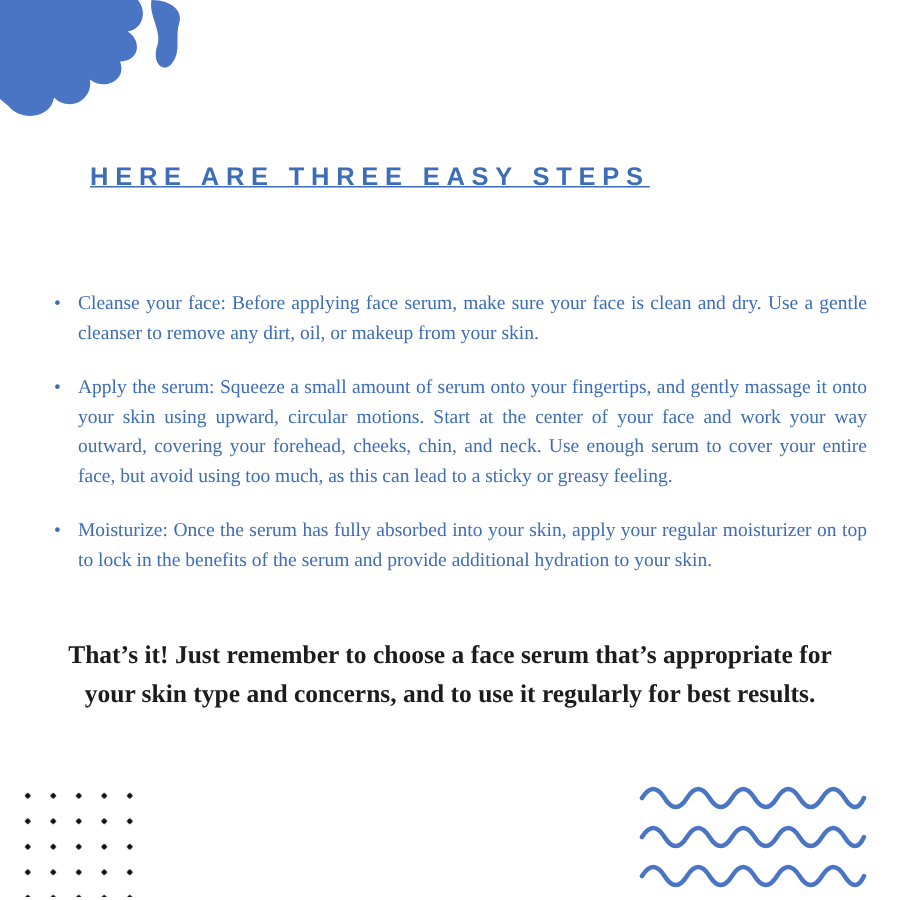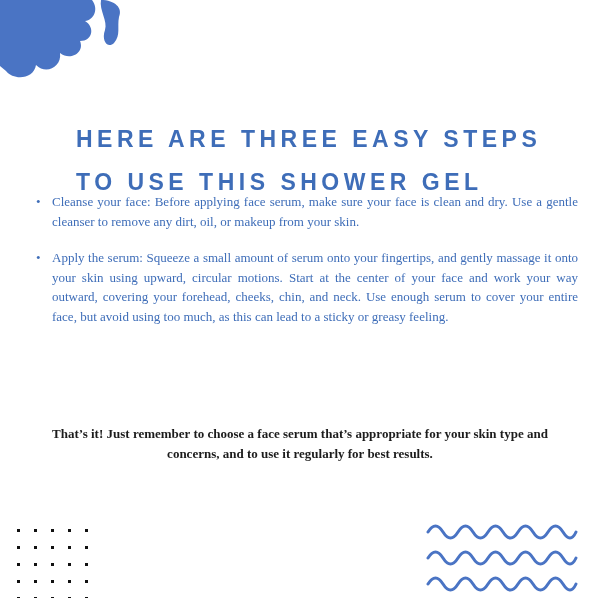--- a/index.html
+++ b/index.html
@@ -16,27 +16,28 @@
   .splash {
     position: absolute;
     top: 0;
     left: 0;
   }
 
   .heading {
     position: absolute;
     top: 102px;
     left: 60px;
-    margin: 16px;
+    margin: 0;
     font-family: "Liberation Sans", sans-serif;
     font-weight: 700;
-    font-size: 23px;
+    font-size: 17px;
     letter-spacing: 4.5px;
     line-height: 1.85;
     color: #3e6db8;
+    text-decoration: underline;
   }
 
   .steps {
     position: absolute;
     top: 188px;
     left: 30px;
     width: 544px;
     margin: 4px;
     padding: 0;
     list-style: none;
@@ -59,21 +60,21 @@
   }
 
   .footer-note {
     position: absolute;
     top: 424px;
     left: 28px;
     width: 544px;
     margin: 0;
     text-align: center;
     color: #1c1c1c;
-    font-size: 13px;
+    font-size: 17px;
     line-height: 1.55;
     font-weight: 600;
   }
 
   .dot-grid {
     position: absolute;
     left: 6px;
     bottom: 2px;
     width: 88px;
     height: 82px;
@@ -101,29 +102,31 @@
       C34,79 14,81 6,71
       L0,66 Z"></path>
     <path fill="#4a74c4" d="M101,0 C115,0 123,8 119,17
       C117,27 121,35 114,43
       C108,49 101,41 105,30
       C108,21 99,10 101,0 Z"></path>
   </svg>
 
   <h1 class="heading">
     <span>HERE ARE THREE EASY STEPS</span><br>
-    <span>TO USE THIS SHOWER GEL</span>
   </h1>
 
   <ul class="steps">
     <li>
       <span>Cleanse your face: Before applying face serum, make sure your face is clean and dry. Use a gentle cleanser to remove any dirt, oil, or makeup from your skin.</span>
     </li>
     <li>
       <span>Apply the serum: Squeeze a small amount of serum onto your fingertips, and gently massage it onto your skin using upward, circular motions. Start at the center of your face and work your way outward, covering your forehead, cheeks, chin, and neck. Use enough serum to cover your entire face, but avoid using too much, as this can lead to a sticky or greasy feeling.</span>
+    </li>
+    <li>
+      <span>Moisturize: Once the serum has fully absorbed into your skin, apply your regular moisturizer on top to lock in the benefits of the serum and provide additional hydration to your skin.</span>
     </li>
   </ul>
 
   <p class="footer-note">That’s it! Just remember to choose a face serum that’s appropriate for your skin type and concerns, and to use it regularly for best results.</p>
 
   <div class="dot-grid"></div>
 
   <svg class="waves" width="152" height="74" viewBox="0 0 152 74" aria-hidden="true">
     <g fill="none" stroke="#4a74c4" stroke-width="3" stroke-linecap="round">
       <path d="M2 12 Q 9.5 0 17 12 T 32 12 T 47 12 T 62 12 T 77 12 T 92 12 T 107 12 T 122 12 T 137 12 T 150 12"></path>

